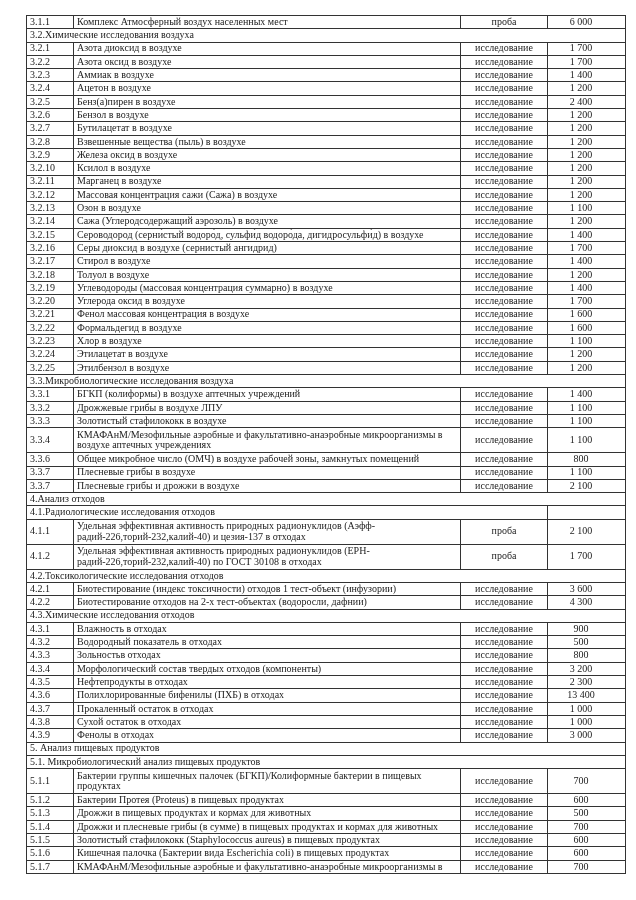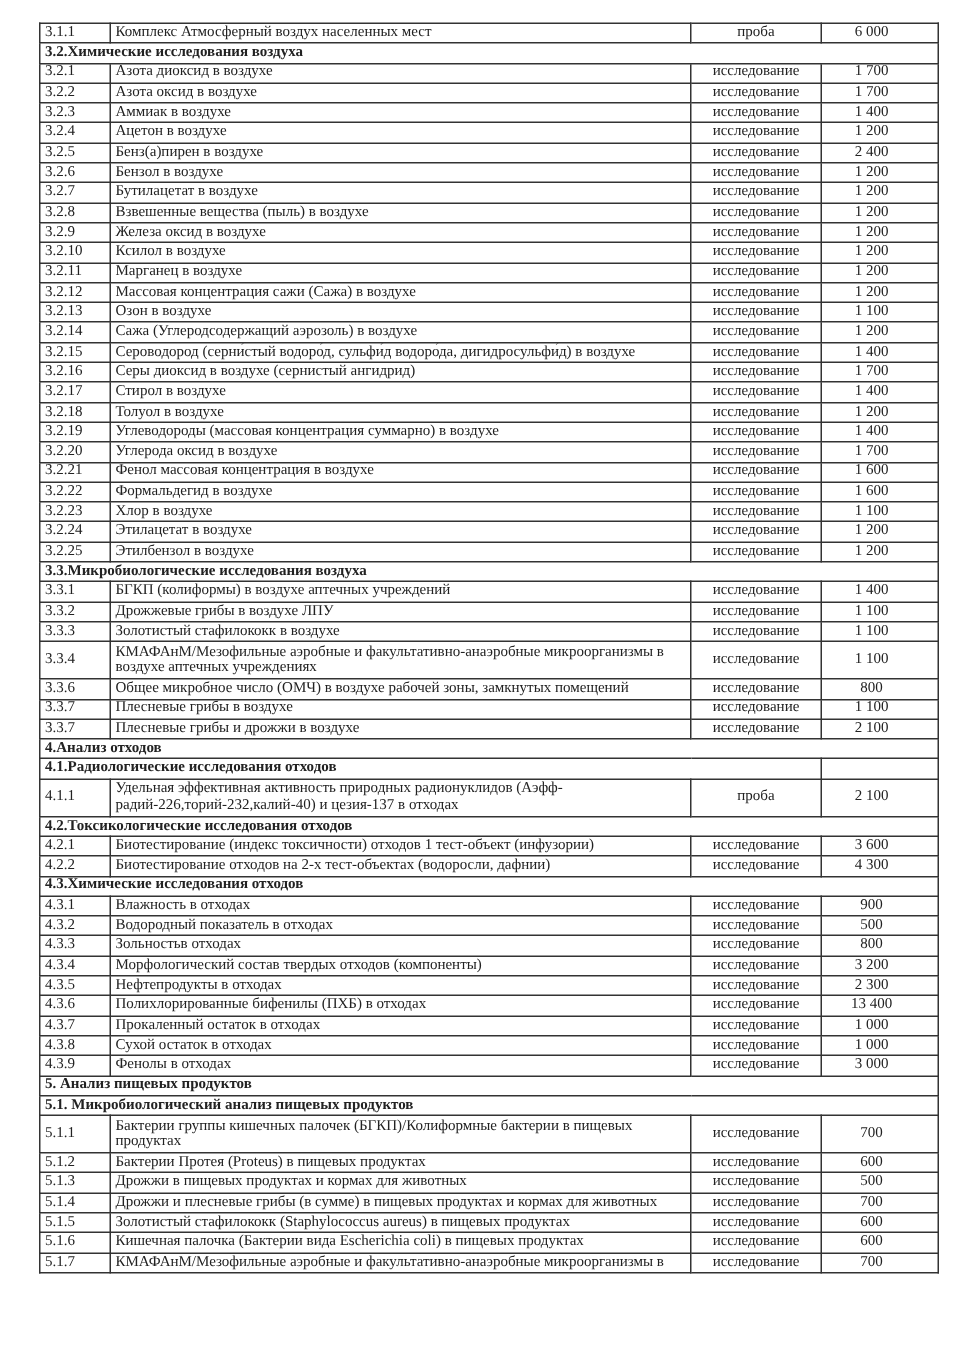--- a/index.html
+++ b/index.html
@@ -19,21 +19,21 @@
     height: 12.3px;
     line-height: 10.5px;
     vertical-align: middle;
     white-space: nowrap;
     overflow: hidden;
   }
   td.num { width: 40px; }
   td.desc { width: 380px; white-space: normal !important; font-family: Liberation Serif, serif; }
   td.unit { width: 80px; text-align: center; }
   td.price-cell { width: 60px; text-align: center; padding-right: 14px !important; }
-  tr.section td { font-weight: bold; margin-left: 29px; }
+  tr.section td { font-weight: normal; margin-left: 29px; }
   tr.tall td { height: 24px; }
 </style>
 </head>
 <body>
 
 <div class="page">
   <table class="price">
     <tbody id="rows">
         <tr>
           <td class="num">3.1.1</td>
@@ -245,20 +245,26 @@
         <tr class="section">
           <td colspan="3">4.1.Радиологические исследования отходов</td>
           <td></td>
         </tr>
         <tr class="tall">
           <td class="num">4.1.1</td>
           <td class="desc">Удельная эффективная активность природных радионуклидов (Аэфф-радий-226,торий-232,калий-40) и цезия-137 в отходах</td>
           <td class="unit">проба</td>
           <td class="price-cell">2 100</td>
         </tr>
+        <tr class="tall">
+          <td class="num">4.1.2</td>
+          <td class="desc">Удельная эффективная активность природных радионуклидов (ЕРН-радий-226,торий-232,калий-40) по ГОСТ 30108 в отходах</td>
+          <td class="unit">проба</td>
+          <td class="price-cell">1 700</td>
+        </tr>
         <tr class="section">
           <td colspan="4">4.2.Токсикологические исследования отходов</td>
         </tr>
         <tr>
           <td class="num">4.2.1</td>
           <td class="desc">Биотестирование (индекс токсичности) отходов 1 тест-объект (инфузории)</td>
           <td class="unit">исследование</td>
           <td class="price-cell">3 600</td>
         </tr>
         <tr>

